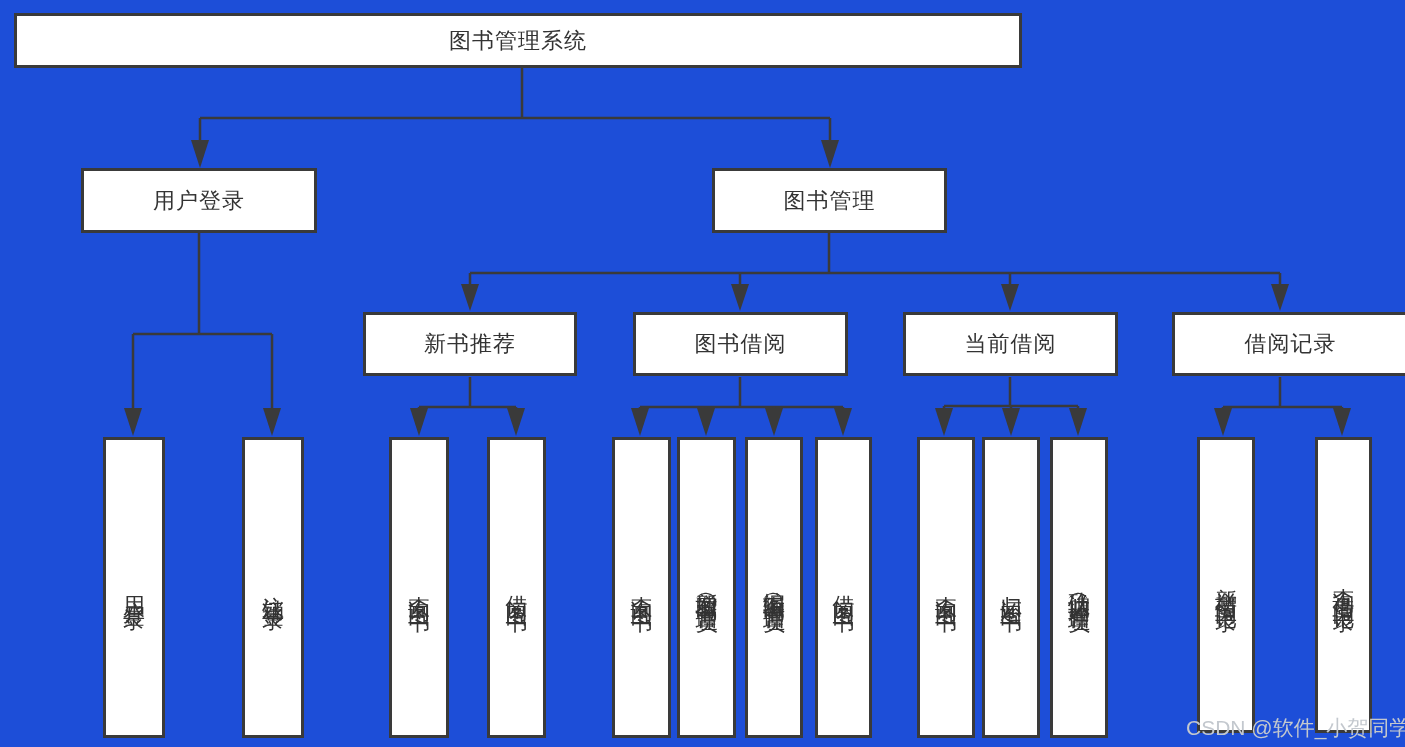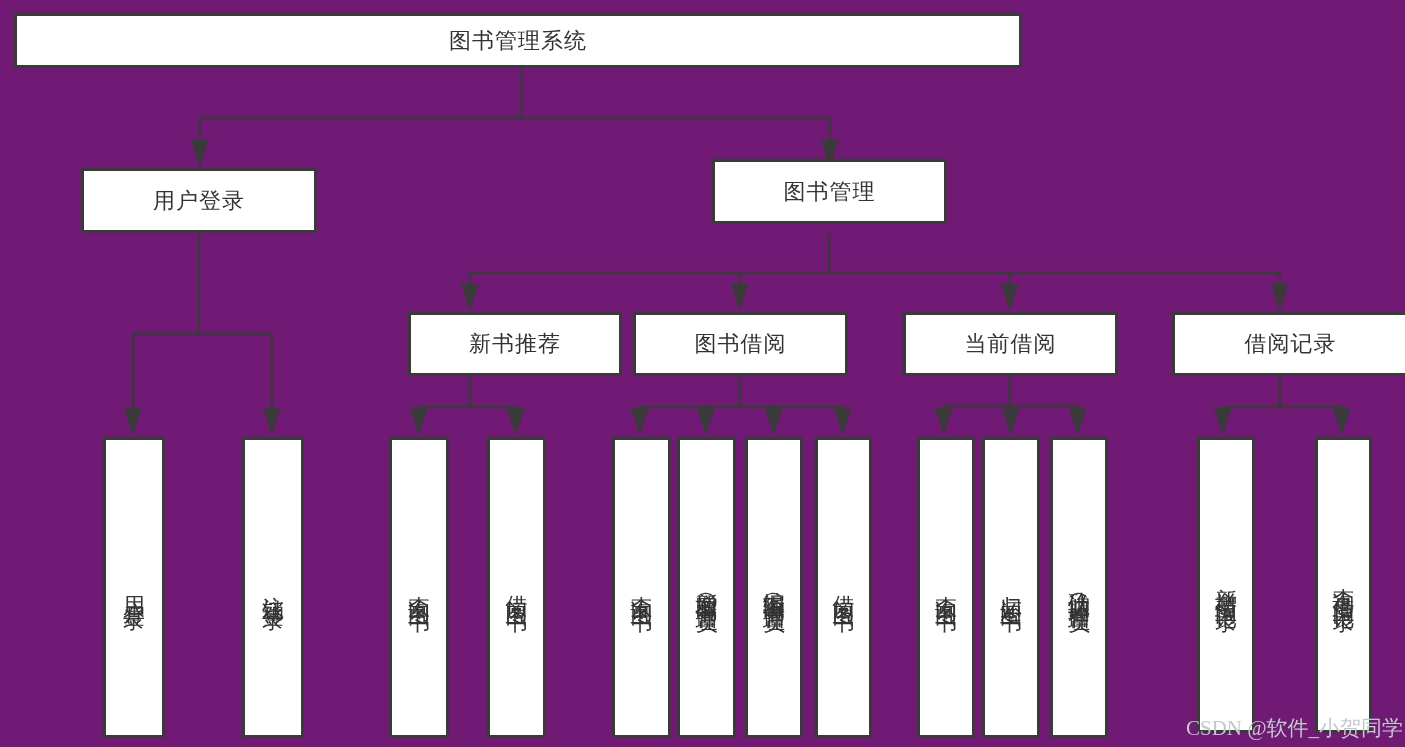--- a/index.html
+++ b/index.html
@@ -4,22 +4,22 @@
 <style>
   html, body {
     margin: 0;
     padding: 0;
     background: #ffffff;
   }
   #stage {
     position: relative;
     width: 1405px;
     height: 747px;
-    background: #701a75;
-    font-family: Liberation Serif, serif;
+    background: #1d4ed8;
+    font-family: Liberation Sans, sans-serif;
     overflow: hidden;
   }
   #wires {
     position: absolute;
     left: 0; top: 0;
     width: 1405px; height: 747px;
   }
   .box {
     position: absolute;
     box-sizing: border-box;
@@ -46,22 +46,22 @@
   }
   .leaf span {
     writing-mode: vertical-rl;
     text-orientation: mixed;
     letter-spacing: 5px;
     line-height: 1;
   }
   
   #n-root    { left: 14px;   top: 13px;  width: 1008px; height: 55px; }
   #n-login   { left: 81px;   top: 168px; width: 236px;  height: 65px; }
-  #n-mgmt    { left: 712px;  top: 159px; width: 235px;  height: 65px; }
-  #n-newrec  { left: 363px;  top: 312px; width: 214px;  height: 64px; margin-left: 45px; }
+  #n-mgmt    { left: 712px;  top: 168px; width: 235px;  height: 65px; }
+  #n-newrec  { left: 363px;  top: 312px; width: 214px;  height: 64px; }
   #n-borrow  { left: 633px;  top: 312px; width: 215px;  height: 64px; }
   #n-current { left: 903px;  top: 312px; width: 215px;  height: 64px; }
   #n-records { left: 1172px; top: 312px; width: 237px;  height: 64px; }
 
   #l-1  { left: 103px;  top: 437px; width: 62px; height: 301px; }
   #l-2  { left: 242px;  top: 437px; width: 62px; height: 301px; }
   #l-3  { left: 389px;  top: 437px; width: 60px; height: 301px; }
   #l-4  { left: 487px;  top: 437px; width: 59px; height: 301px; }
   #l-5  { left: 612px;  top: 437px; width: 59px; height: 301px; }
   #l-6  { left: 677px;  top: 437px; width: 59px; height: 301px; }

